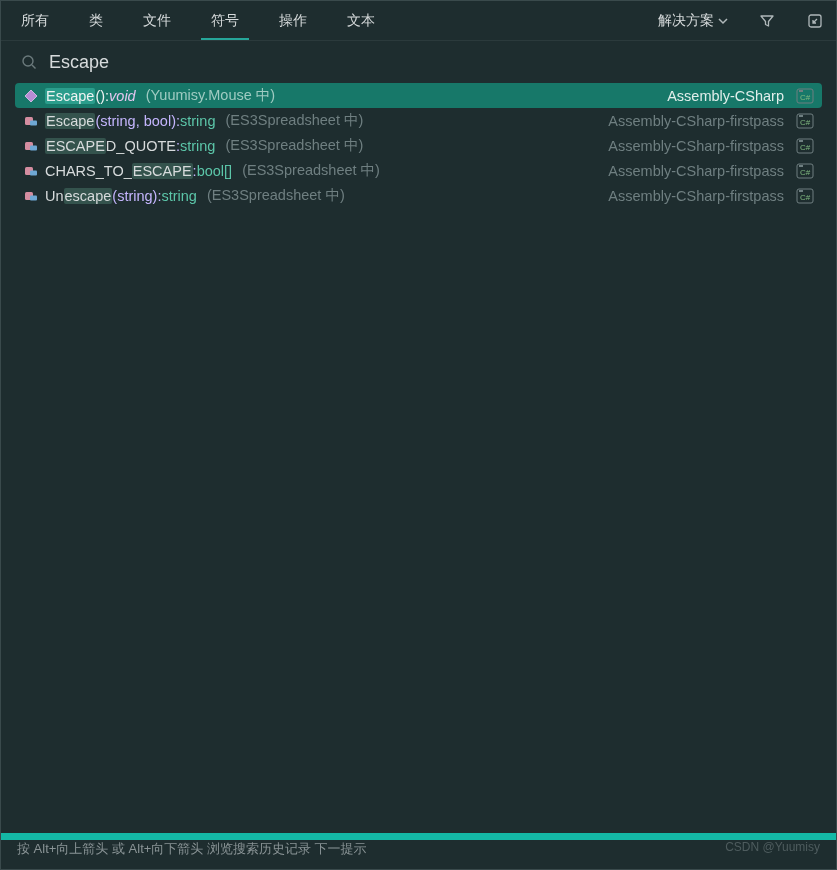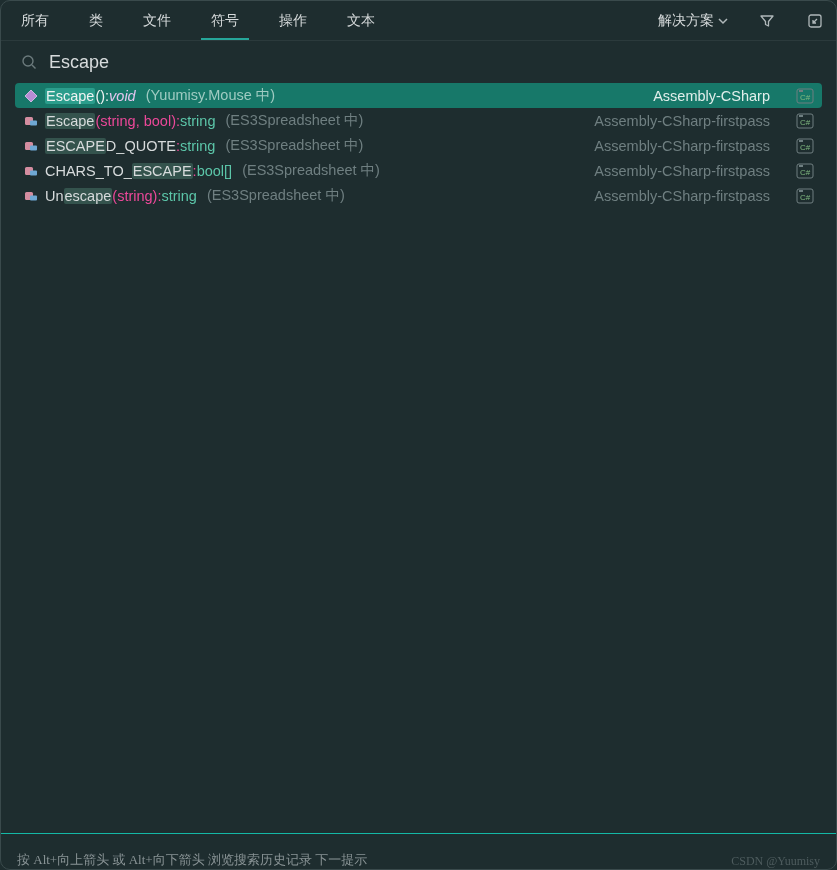--- a/index.html
+++ b/index.html
@@ -14,21 +14,21 @@
       font-family: -apple-system, BlinkMacSystemFont, "Segoe UI", "PingFang SC", "Microsoft YaHei", sans-serif;
       color: #b0b8ba;
       overflow: hidden;
       display: flex;
       flex-direction: column;
     }
     .window {
       width: 100%;
       height: 100%;
       background: #1e2d2f;
-      border-radius: 10px;
+      border-radius: 0;
       border: 1px solid #3a4a4c;
       display: flex;
       flex-direction: column;
       overflow: hidden;
     }
     .header {
       height: 40px;
       display: flex;
       align-items: center;
       justify-content: space-between;
@@ -139,53 +139,52 @@
     .sym-name { color: #d7dbdc; }
     .result-row.selected .sym-name { color: #eef3f3; }
     .sym-highlight {
       background: #34534d;
       padding: 0 1px;
       border-radius: 2px;
     }
     .result-row.selected .sym-highlight {
       background: #2b9d8c;
     }
-    .sym-sig { color: #ec4899; }
+    .sym-sig { color: #c4b5fd; }
     .result-row.selected .sym-sig { color: #eef3f3; }
     .sym-type-void { color: #c9a0dc; }
     .result-row.selected .sym-type-void { color: #e3c6ef; font-style: italic; }
     .sym-type-string { color: #5cc6a9; }
     .sym-type-charr { color: #5cc6a9; }
     .sym-context {
       color: #6f7f81;
       margin-left: 10px;
     }
     .result-row.selected .sym-context { color: #9fcbc2; }
     .result-assembly {
       color: #6f7f81;
       margin-left: auto;
-      margin-right: 20px;
+      margin-right: 6px;
     }
     .result-row.selected .result-assembly { color: #e1eeeb; }
     .lang-badge {
       width: 18px;
       height: 16px;
       flex-shrink: 0;
     }
     .footer {
       height: 36px;
       display: flex;
-      align-items: flex-end;
+      align-items: flex-start;
       justify-content: space-between;
       padding: 0 16px;
-      border-top: 1px solid #14b8a6;
+      border-top: 7px solid #14b8a6;
       color: #8a9496;
       font-size: 13px;
       white-space: nowrap;
-      font-family: Liberation Serif, serif;
     }
     .watermark {
       font-size: 12px;
       color: #4e5c5e;
     }
     svg { display: block; }
   </style>
 </head>
 <body>
 

